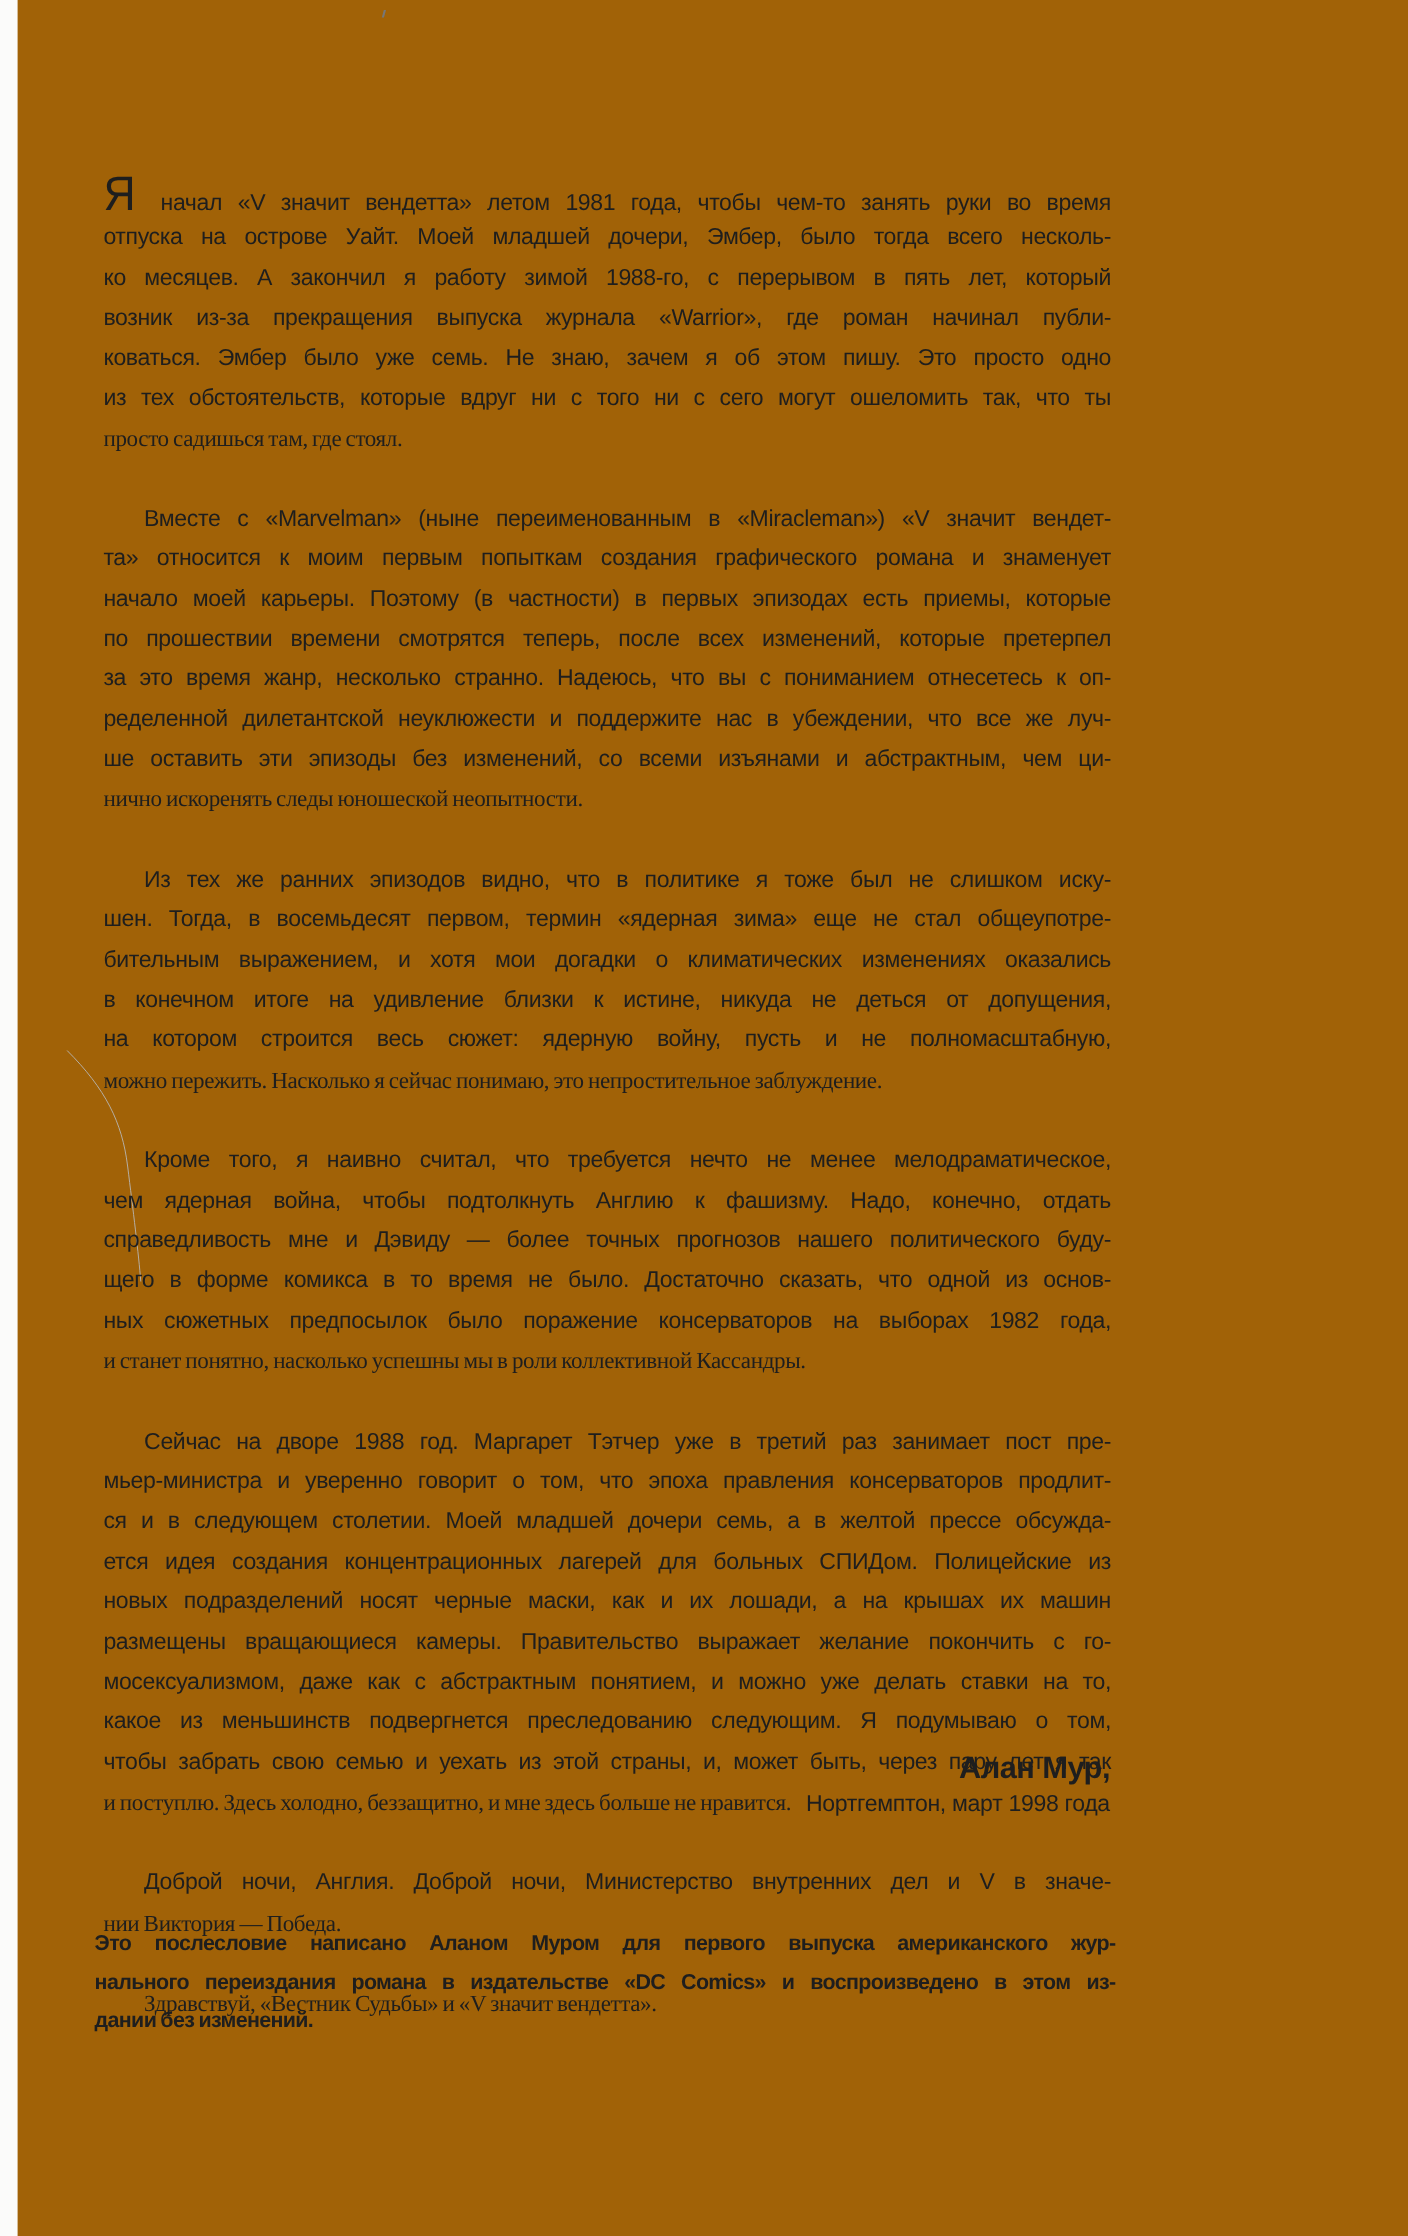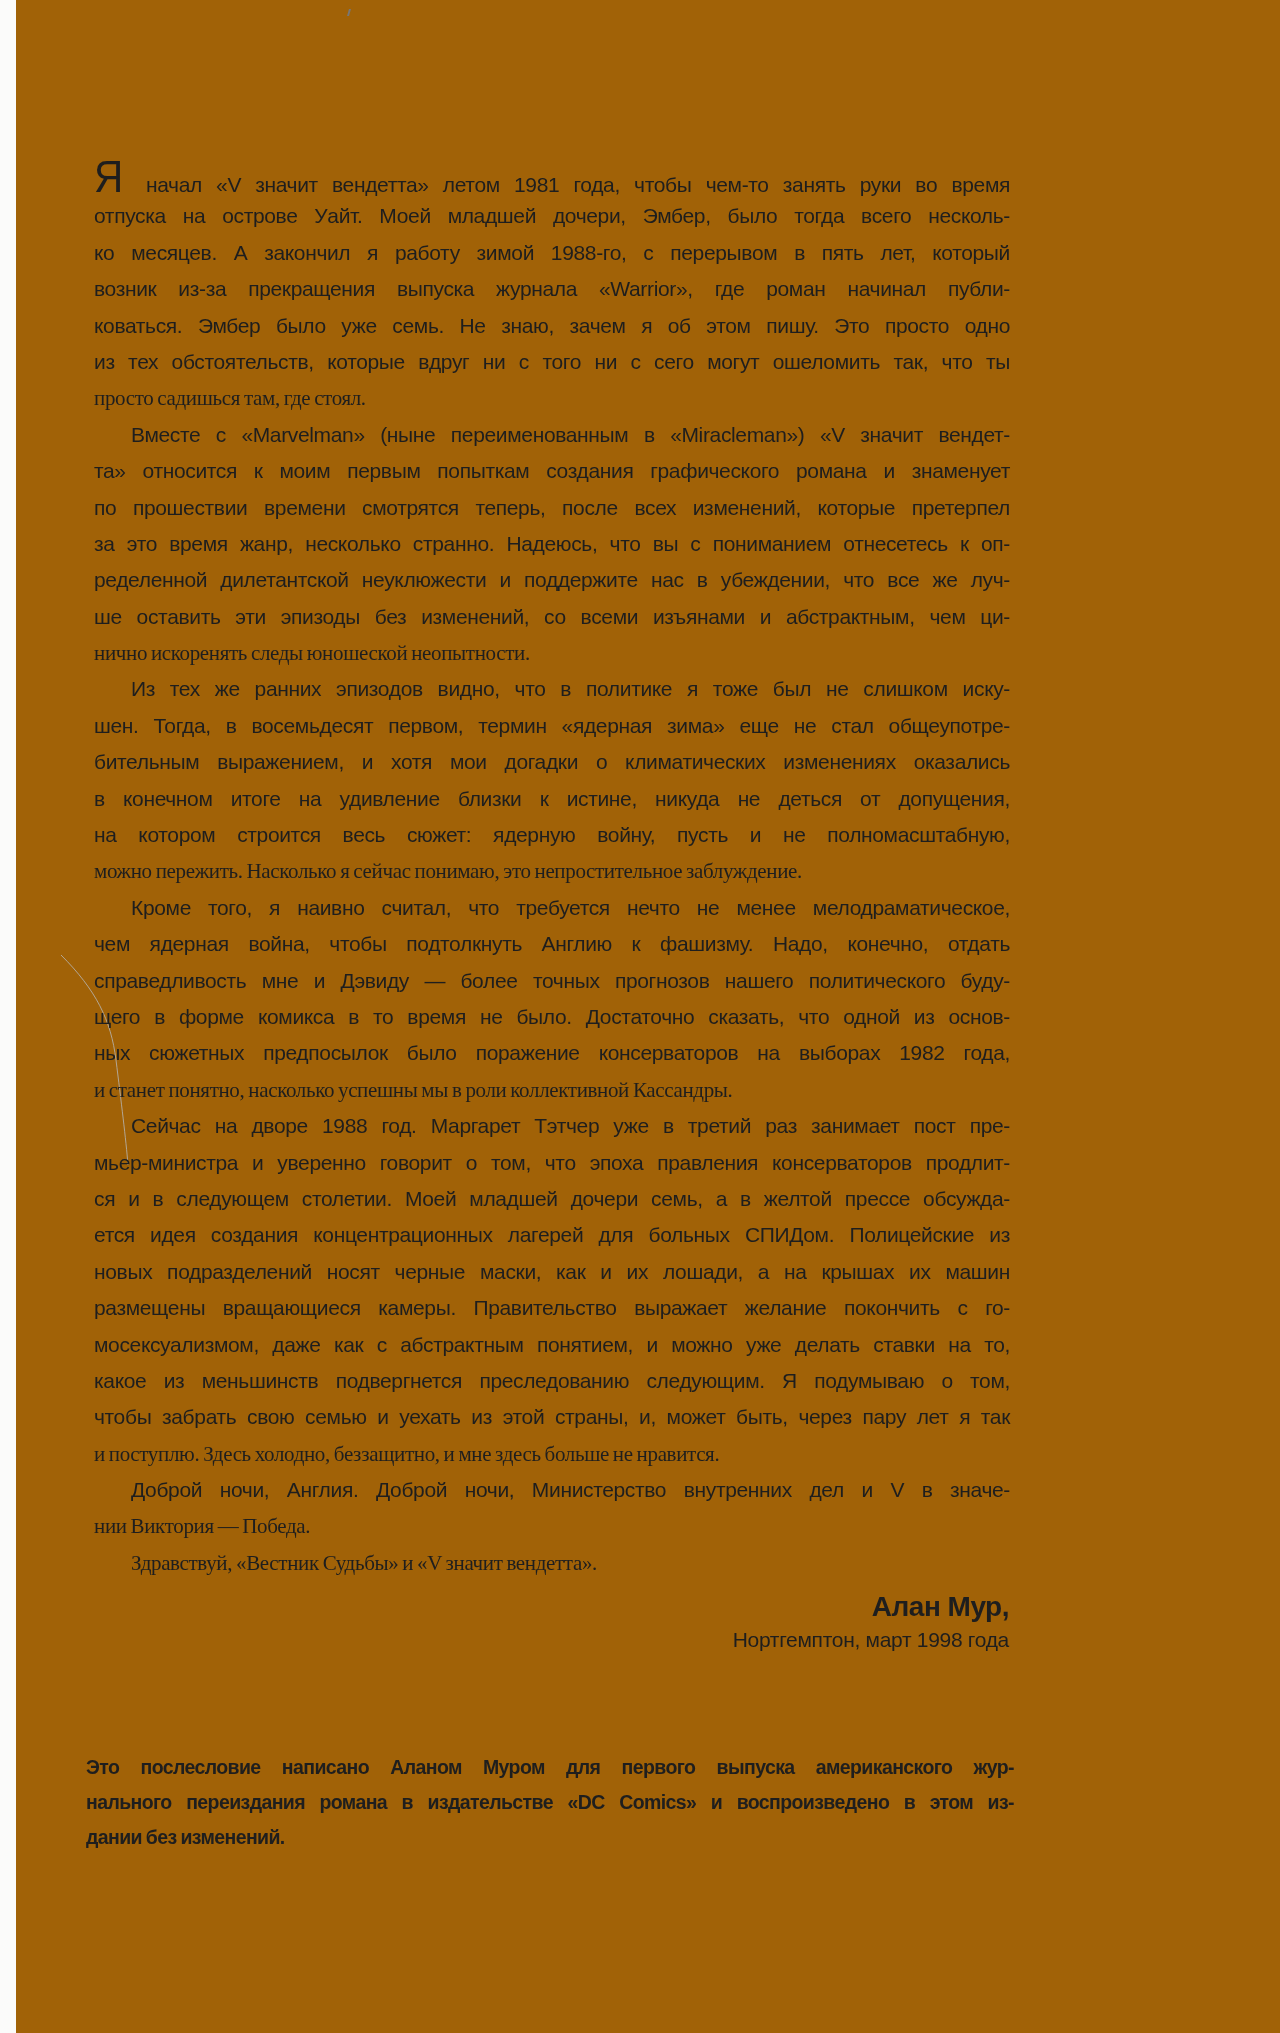--- a/index.html
+++ b/index.html
@@ -47,21 +47,21 @@
     line-height: 36.4px;
     font-size: 21px;
     white-space: nowrap;
     text-align: justify;
     text-align-last: justify;
     letter-spacing: -0.35px;
     word-spacing: -1px;
     display: block;
   }
   .line.last { text-align-last: left; font-family: Liberation Serif, serif; }
-  .line.indent { padding-left: 37px; }
+  .line.indent { padding-left: 37px; margin-top: 37px; }
   .line .dropcap {
     font-size: 44px;
     line-height: 30px;
     font-weight: 400;
     margin-right: 6px;
     letter-spacing: 0;
     display: inline-block;
     transform: scaleX(0.92);
     transform-origin: left bottom;
   }
@@ -116,20 +116,21 @@
         <span class="line">отпуска на острове Уайт. Моей младшей дочери, Эмбер, было тогда всего несколь-</span>
         <span class="line">ко месяцев. А закончил я работу зимой 1988-го, с перерывом в пять лет, который</span>
         <span class="line">возник из-за прекращения выпуска журнала «Warrior», где роман начинал публи-</span>
         <span class="line">коваться. Эмбер было уже семь. Не знаю, зачем я об этом пишу. Это просто одно</span>
         <span class="line">из тех обстоятельств, которые вдруг ни с того ни с сего могут ошеломить так, что ты</span>
         <span class="line last">просто садишься там, где стоял.</span>
       </div>
       <div>
         <span class="line indent">Вместе с «Marvelman» (ныне переименованным в «Miracleman») «V значит вендет-</span>
         <span class="line">та» относится к моим первым попыткам создания графического романа и знаменует</span>
+        <span class="line">начало моей карьеры. Поэтому (в частности) в первых эпизодах есть приемы, которые</span>
         <span class="line">по прошествии времени смотрятся теперь, после всех изменений, которые претерпел</span>
         <span class="line">за это время жанр, несколько странно. Надеюсь, что вы с пониманием отнесетесь к оп-</span>
         <span class="line">ределенной дилетантской неуклюжести и поддержите нас в убеждении, что все же луч-</span>
         <span class="line">ше оставить эти эпизоды без изменений, со всеми изъянами и абстрактным, чем ци-</span>
         <span class="line last">нично искоренять следы юношеской неопытности.</span>
       </div>
       <div>
         <span class="line indent">Из тех же ранних эпизодов видно, что в политике я тоже был не слишком иску-</span>
         <span class="line">шен. Тогда, в восемьдесят первом, термин «ядерная зима» еще не стал общеупотре-</span>
         <span class="line">бительным выражением, и хотя мои догадки о климатических изменениях оказались</span>

